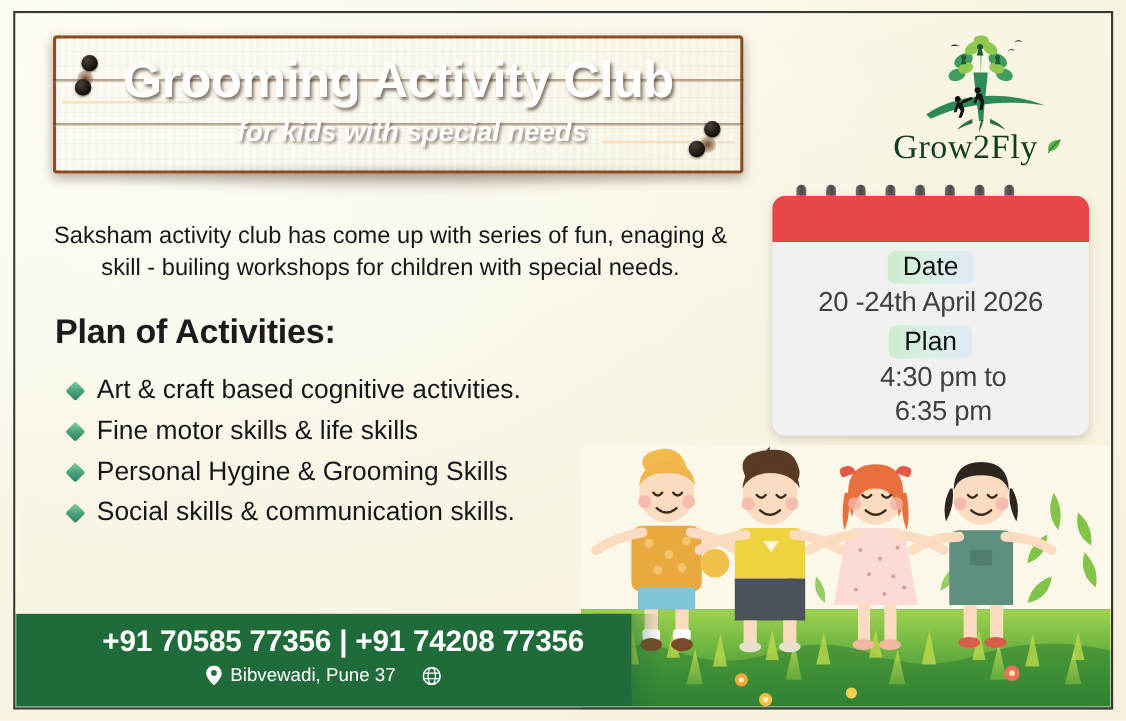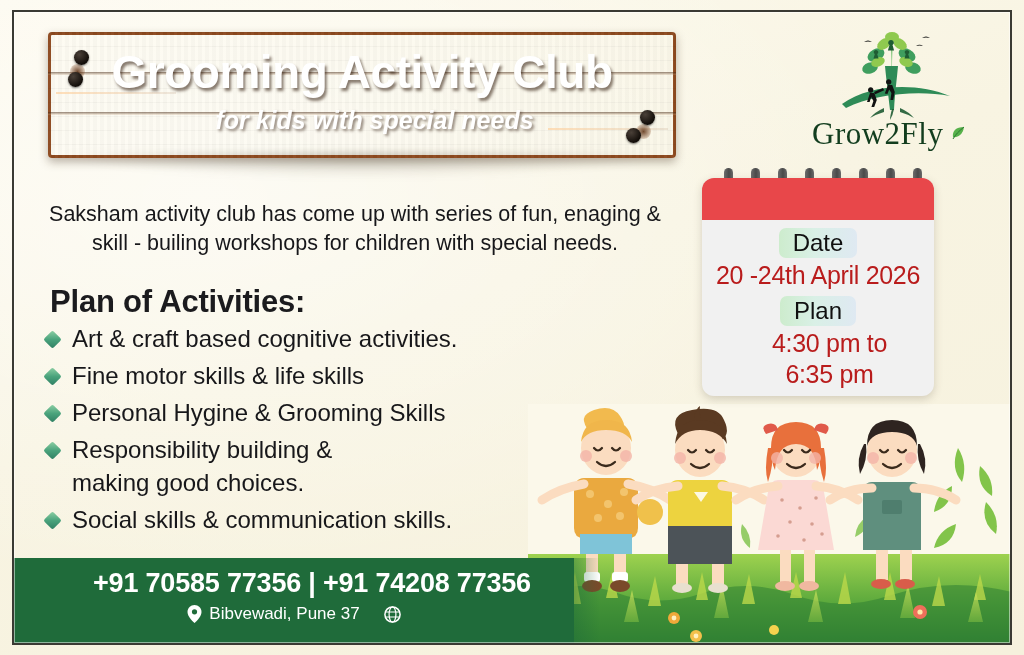--- a/index.html
+++ b/index.html
@@ -81,49 +81,49 @@
   .intro{
     position:absolute;left:30px;top:200px;width:650px;
     text-align:center;font-size:21.5px;line-height:1.35;color:#17171a;
   }
 
   
   .plan-title{
     position:absolute;left:50px;top:284px;
     font-size:31px;font-weight:bold;color:#1b1b1e;letter-spacing:-0.2px;
   }
-  .plan-list{position:absolute;left:44px;top:322px;width:560px;margin:0;padding:0;list-style:none;}
+  .plan-list{position:absolute;left:44px;top:322px;width:560px;margin:16px;padding:0;list-style:none;}
   .plan-list li{
     position:relative;padding-left:28px;margin-bottom:4px;
     font-size:24px;line-height:33px;color:#17171a;white-space:pre-line;
   }
   .dia{
     position:absolute;left:2px;top:11px;width:13px;height:13px;
     transform:rotate(45deg);
     background:linear-gradient(135deg,#8fd0a5 0%,#4aa37c 50%,#2f7f63 100%);
     border-radius:2px;
   }
 
   
-  .cal{position:absolute;left:702px;top:178px;width:232px;height:218px;z-index:18;}
+  .cal{position:absolute;left:702px;top:178px;width:288px;height:218px;z-index:18;}
   .cal-rings{position:absolute;left:0;top:-10px;width:248px;height:26px;}
   .ring{position:absolute;top:0;width:9px;height:26px;border-radius:5px;
     background:linear-gradient(90deg,#6d6d6d,#4a4a4a 55%,#6a6a6a);}
   .cal-body{
     position:absolute;inset:0;border-radius:12px;overflow:hidden;
     background:#f1f1f1;box-shadow:0 3px 8px rgba(80,70,50,.22);
   }
   .cal-head{height:42px;background:#e8474a;}
   .cal-content{text-align:center;padding-top:8px;}
   .pill{
     display:inline-block;padding:1px 14px;border-radius:7px;
     background:linear-gradient(90deg,#cdeccd 0%,#d9f0e6 45%,#dfe9f2 100%);
     font-size:24px;color:#101010;
   }
-  .cal-val{font-size:25px;color:#b91c1c;margin:3px 0 6px;letter-spacing:-0.3px;}
+  .cal-val{font-size:25px;color:#404040;margin:3px 0 6px;letter-spacing:-0.3px;}
   .cal-val.small{margin-bottom:0;line-height:1.12;padding-left:23px;}
 
   
   .illus{position:absolute;left:528px;top:404px;width:484px;height:241px;z-index:10;overflow:hidden;}
   .illus svg{display:block;}
 
   
   .footer{
     position:absolute;left:14px;top:558px;width:560px;height:85px;
     background:#1f6b3a;z-index:25;color:#fff;text-align:center;
@@ -209,22 +209,20 @@
   </div>
 
   <div class="intro">Saksham activity club has come up with series of fun, enaging &amp; skill - builing workshops for children with special needs.</div>
 
   <div class="plan-title">Plan of Activities:</div>
 
   <ul class="plan-list">
     <li><span class="dia"></span><span>Art &amp; craft based cognitive activities.</span></li>
     <li><span class="dia"></span><span>Fine motor skills &amp; life skills</span></li>
     <li><span class="dia"></span><span>Personal Hygine &amp; Grooming Skills</span></li>
-    <li><span class="dia"></span><span>Responsibility building &amp;
-   making good choices.</span></li>
     <li><span class="dia"></span><span>Social skills &amp; communication skills.</span></li>
   </ul>
 
   <div class="cal">
     <div class="cal-rings">
       <div class="ring" style="left:22px;"></div>
       <div class="ring" style="left:49px;"></div>
       <div class="ring" style="left:76px;"></div>
       <div class="ring" style="left:103px;"></div>
       <div class="ring" style="left:130px;"></div>

